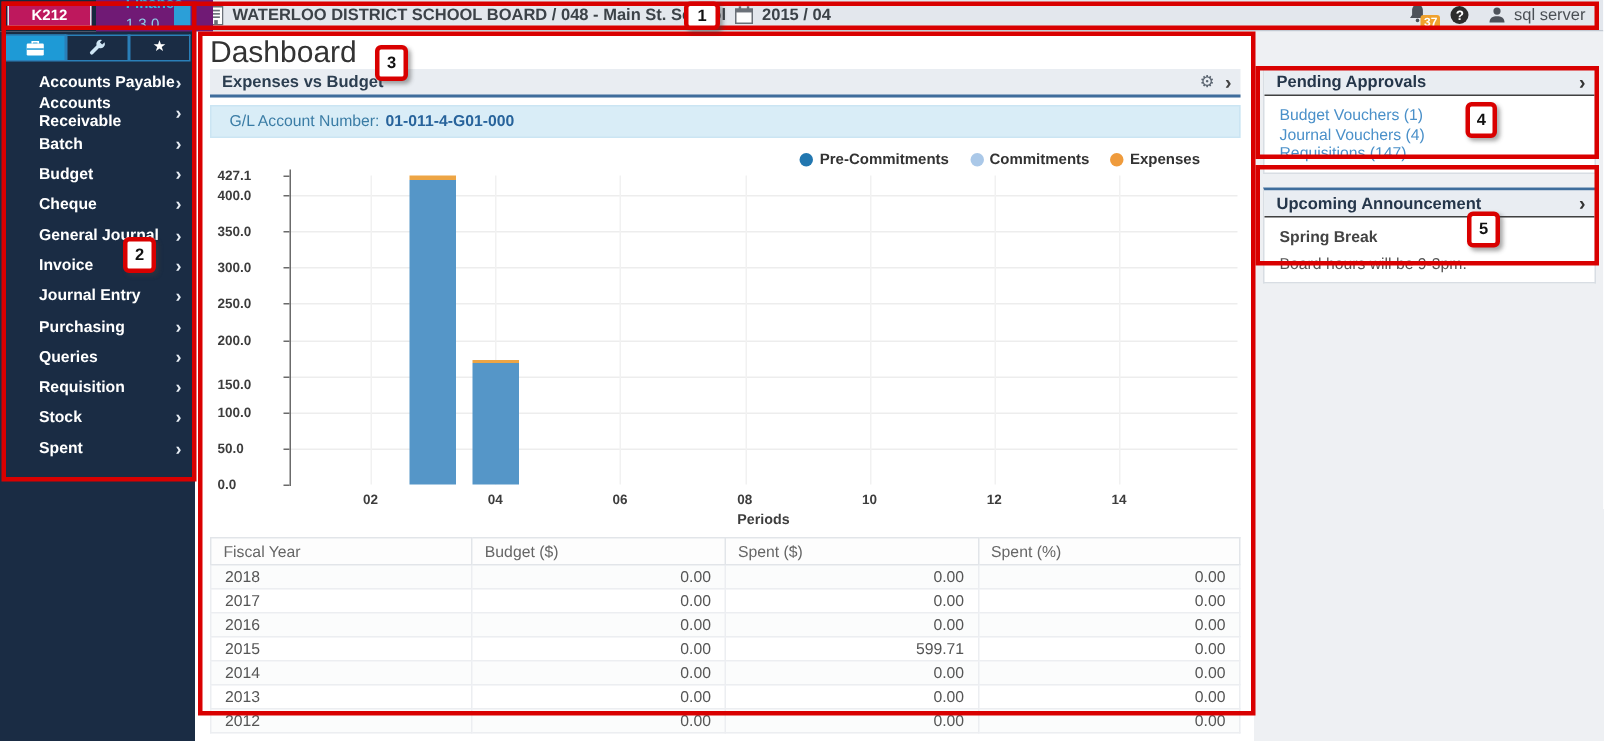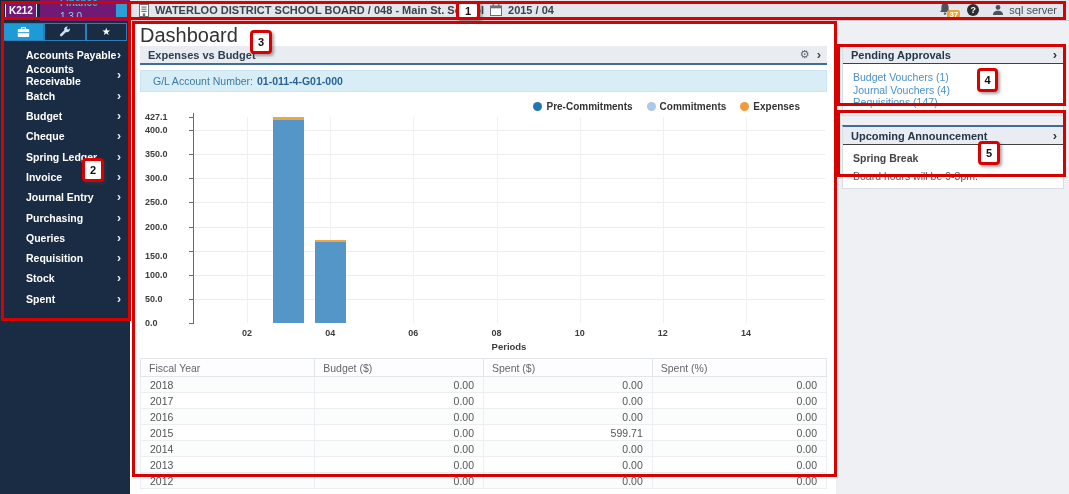--- a/index.html
+++ b/index.html
@@ -3,21 +3,21 @@
 <meta charset="utf-8">
 <style>
   * { margin:0; padding:0; box-sizing:border-box; }
   html,body { width:1069px; height:494px; overflow:hidden; }
   body { font-family:"Liberation Sans", sans-serif; background:#ffffff; position:relative; }
   #app { position:absolute; left:0; top:0; width:1069px; height:494px; overflow:hidden; background:#ffffff; }
 
   
   .topbar { position:absolute; left:0; top:0; width:1069px; height:21px; background:#e3e7ed; border-bottom:1px solid #c2c9d2; display:flex; align-items:center; }
   .logo-zone { width:130px; height:21px; background:#15283e; flex:0 0 130px; display:flex; align-items:center; padding-left:5px; gap:3px; position:relative; }
-  .k-chip { color:#ffffff; font-size:10px; font-weight:bold; border:1px solid #d7e2ee; background:#701a75; padding:0 3px; line-height:13px; }
+  .k-chip { color:#ffffff; font-size:10px; font-weight:bold; border:1px solid #d7e2ee; background:#be185d; padding:0 15px; line-height:13px; }
   .f-chip { background:#701a75; padding:0 20px; line-height:14px; font-size:10px; }
   .f-name { color:#36b3dc; font-weight:bold; }
   .f-ver { color:#8fd0e8; }
   .logo-block { position:absolute; right:3px; top:3px; width:11px; height:14px; background:#2b9fd8; }
   .tb-left { display:flex; align-items:center; gap:6px; padding-left:9px; font-size:11px; font-weight:bold; color:#3c4248; }
   .tb-spacer { flex:1; }
   .tb-right { display:flex; align-items:center; gap:13px; padding-right:12px; }
   .bell-wrap { position:relative; width:16px; height:17px; }
   .badge { position:absolute; right:-6px; bottom:-1px; background:#f0a22e; color:#ffffff; font-size:8px; font-weight:bold; padding:0 2px; line-height:10px; border-radius:2px; }
   .help-circle { display:inline-flex; width:12px; height:12px; border-radius:50%; background:#2d2d2d; color:#ffffff; font-size:9px; font-weight:bold; align-items:center; justify-content:center; }
@@ -178,21 +178,21 @@
         </li>
         <li>
           <span>Budget</span>
           <span class="chev">›</span>
         </li>
         <li>
           <span>Cheque</span>
           <span class="chev">›</span>
         </li>
         <li>
-          <span>Spring Ledger</span>
+          <span>General Journal</span>
           <span class="chev">›</span>
         </li>
         <li>
           <span>Invoice</span>
           <span class="chev">›</span>
         </li>
         <li>
           <span>Journal Entry</span>
           <span class="chev">›</span>
         </li>

